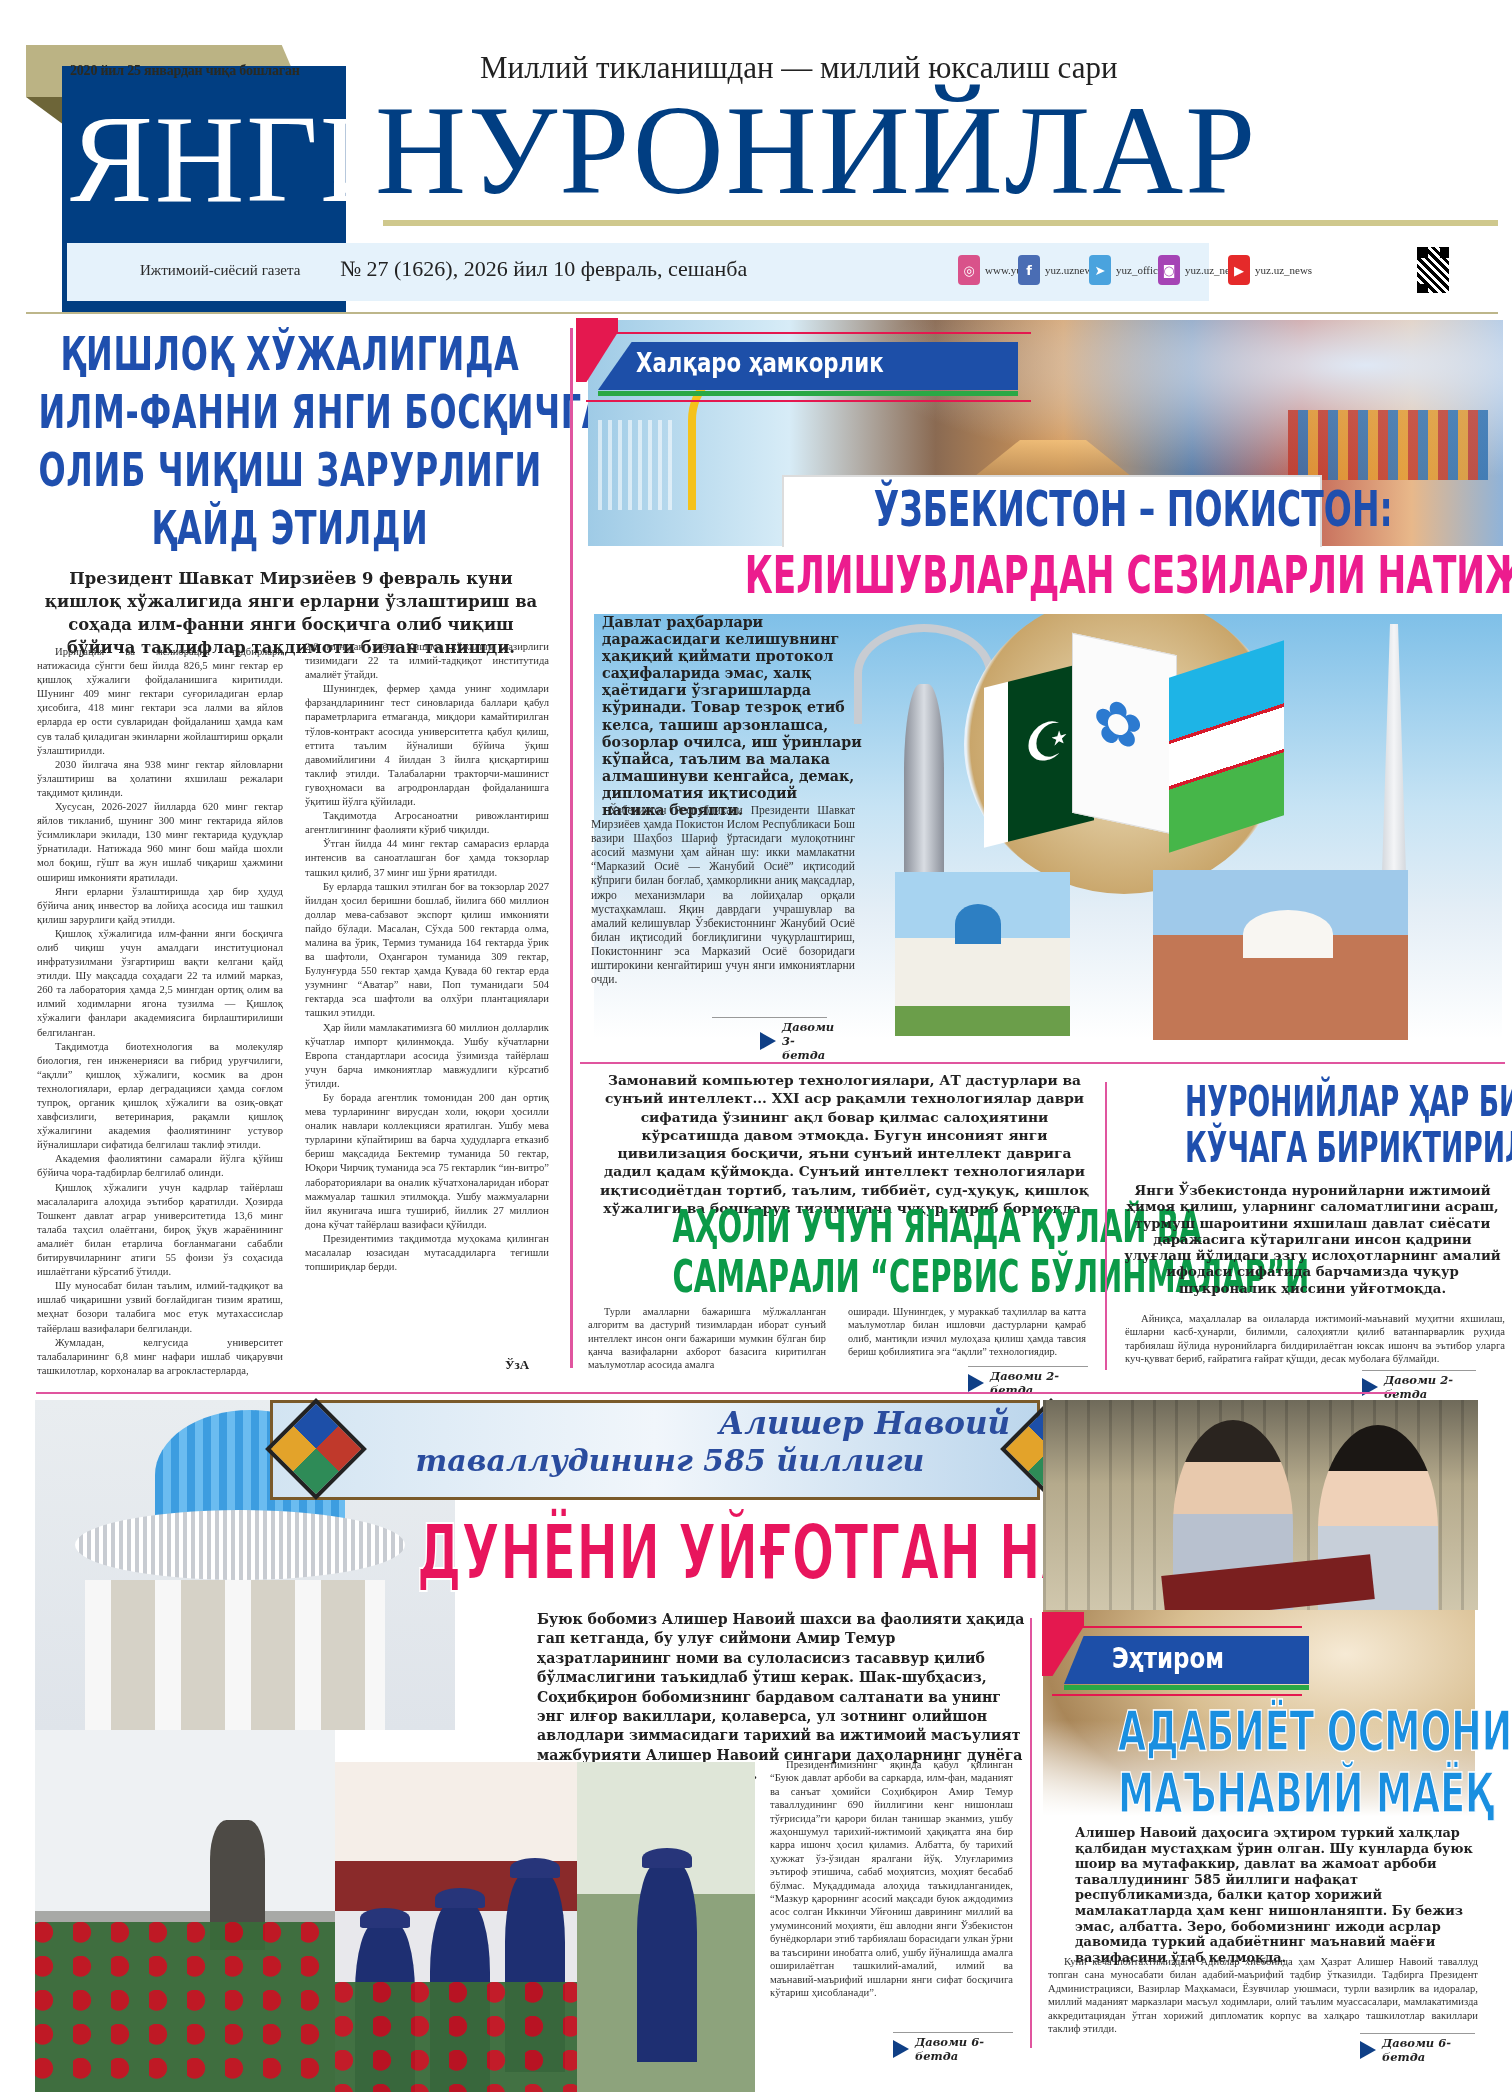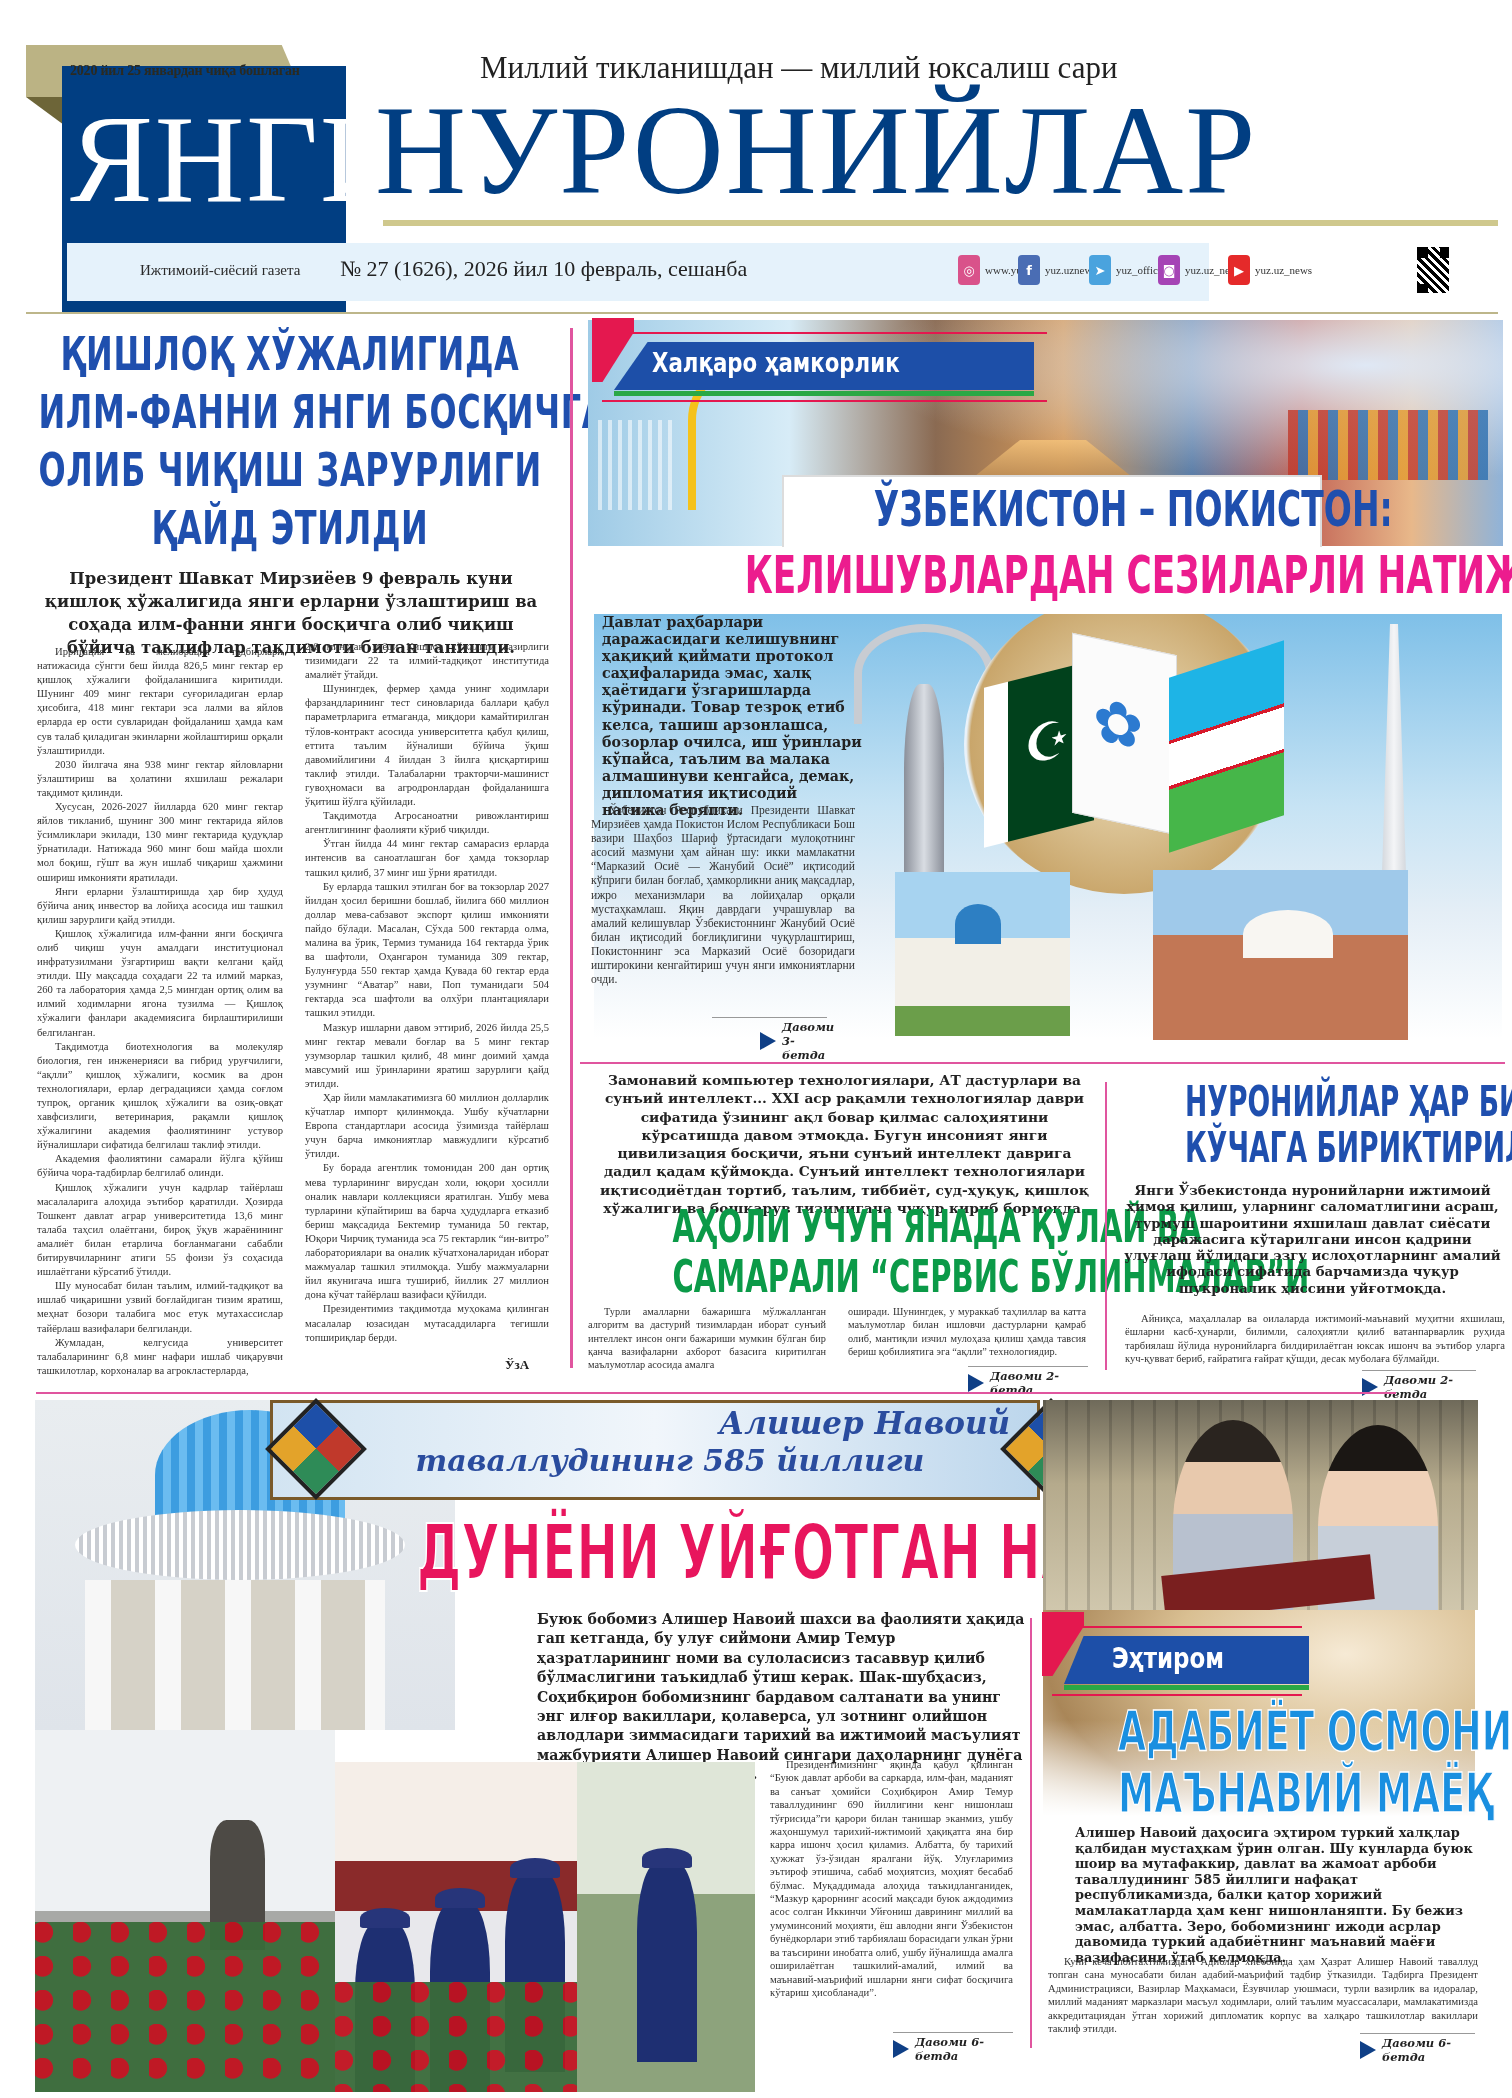--- a/index.html
+++ b/index.html
@@ -51,21 +51,21 @@
       radial-gradient(ellipse at 85% 20%, #dfe8f5 0, transparent 45%),
       linear-gradient(90deg, #9fcbe6 0%, #d7ecf7 22%, #8a6a52 38%, #d69a5a 52%, #5d7fa8 66%, #c26355 78%, #e8b88a 90%, #8fb3d9 100%); }
   .feat-banner .road { position:absolute; left: 300px; top: 120px; width: 330px; height: 106px;
     background: linear-gradient(180deg, #f4c27a 0%, #9a6a3c 60%, #4a3a2a 100%);
     clip-path: polygon(40% 0, 60% 0, 100% 100%, 0 100%); opacity: .85; }
   .feat-banner .containers { position:absolute; left: 700px; top: 90px; width: 200px; height: 70px;
     background: repeating-linear-gradient(90deg,#c0392b 0 10px,#2c6fb0 10px 20px,#e39a2e 20px 30px); opacity:.8; }
   .feat-banner .arrow { position:absolute; left: 100px; top: 40px; width: 70px; height: 150px; border-left: 8px solid #f5c21b; border-top: 8px solid #f5c21b; border-radius: 60px 0 0 0; }
   .feat-banner .bars { position:absolute; left: 10px; top: 100px; width: 80px; height: 90px;
     background: repeating-linear-gradient(90deg, rgba(255,255,255,.8) 0 4px, transparent 4px 10px); opacity:.7; }
-  .rubric-wrap { left: 592px; top: 318px; width: 455px; height: 86px; }
+  .rubric-wrap { left: 576px; top: 318px; width: 455px; height: 86px; }
   .rubric-red { position: absolute; left: 0; top: 0; width: 42px; height: 64px; background: #e4184f; clip-path: polygon(0 0,100% 0,100% 22%,25% 100%,0 100%); }
   .rubric-line-top { position: absolute; left: 10px; top: 14px; width: 445px; height: 2px; background: #e4184f; }
   .rubric-blue { position: absolute; left: 22px; top: 24px; width: 420px; height: 48px; background: #1d4fa8; clip-path: polygon(8% 0,100% 0,100% 100%,0 100%); }
   .rubric-text { position: absolute; left: 60px; top: 30px; font-family: "DejaVu Sans", sans-serif; font-weight: bold; font-size: 26px; color: #fff; transform: scaleX(.82); transform-origin: left; white-space: nowrap; }
   .rubric-green { position: absolute; left: 22px; top: 73px; width: 420px; height: 5px; background: #2aa845; }
   .rubric-line-bot { position: absolute; left: 10px; top: 82px; width: 445px; height: 2px; background: #e4184f; }
   .feat-title-box { left: 782px; top: 475px; width: 540px; height: 72px; background: #fff; border: 2px solid #dcdcdc; border-bottom: none; }
   .feat-title1 { left: 782px; top: 480px; width: 540px; text-align: center; font-family: "DejaVu Sans", sans-serif; font-weight: bold; font-size: 50px; color: #1f4fae; transform: scaleX(.66); transform-origin: center; white-space: nowrap; }
   .feat-title2 { left: 590px; top: 545px; width: 910px; text-align: center; font-family: "DejaVu Sans", sans-serif; font-weight: bold; font-size: 52px; color: #ec1c8e; transform: scaleX(.66); transform-origin: center; white-space: nowrap; }
 
@@ -222,21 +222,20 @@
   <p>Қишлоқ хўжалиги учун кадрлар тайёрлаш масалаларига алоҳида эътибор қаратилди. Ҳозирда Тошкент давлат аграр университетида 13,6 минг талаба таҳсил олаётгани, бироқ ўқув жараёнининг амалиёт билан етарлича боғланмагани сабабли битирувчиларнинг атиги 55 фоизи ўз соҳасида ишлаётгани кўрсатиб ўтилди.</p>
   <p>Шу муносабат билан таълим, илмий-тадқиқот ва ишлаб чиқаришни узвий боғлайдиган тизим яратиш, меҳнат бозори талабига мос етук мутахассислар тайёрлаш вазифалари белгиланди.</p>
   <p>Жумладан, келгусида университет талабаларининг 6,8 минг нафари ишлаб чиқарувчи ташкилотлар, корхоналар ва агрокластерларда,</p>
 </div>
 <div class="abs body-col col2">
   <p style="text-indent:0">2,6 мингдан зиёди Қишлоқ хўжалиги вазирлиги тизимидаги 22 та илмий-тадқиқот институтида амалиёт ўтайди.</p>
   <p>Шунингдек, фермер ҳамда унинг ходимлари фарзандларининг тест синовларида баллари қабул параметрларига етмаганда, миқдори камайтирилган тўлов-контракт асосида университетга қабул қилиш, еттита таълим йўналиши бўйича ўқиш давомийлигини 4 йилдан 3 йилга қисқартириш таклиф этилди. Талабаларни тракторчи-машинист гувоҳномаси ва агродронлардан фойдаланишга ўқитиш йўлга қўйилади.</p>
   <p>Тақдимотда Агросаноатни ривожлантириш агентлигининг фаолияти кўриб чиқилди.</p>
   <p>Ўтган йилда 44 минг гектар самарасиз ерларда интенсив ва саноатлашган боғ ҳамда токзорлар ташкил қилиб, 37 минг иш ўрни яратилди.</p>
   <p>Бу ерларда ташкил этилган боғ ва токзорлар 2027 йилдан ҳосил беришни бошлаб, йилига 660 миллион доллар мева-сабзавот экспорт қилиш имконияти пайдо бўлади. Масалан, Сўхда 500 гектарда олма, малина ва ўрик, Термиз туманида 164 гектарда ўрик ва шафтоли, Оҳангарон туманида 309 гектар, Булунғурда 550 гектар ҳамда Қувада 60 гектар ерда узумнинг “Аватар” нави, Поп туманидаги 504 гектарда эса шафтоли ва олхўри плантациялари ташкил этилди.</p>
-  <p>Мазкур ишларни давом эттириб, 2026 йилда 25,5 минг гектар мевали боғлар ва 5 минг гектар узумзорлар ташкил қилиб, 48 минг доимий ҳамда мавсумий иш ўринларини яратиш зарурлиги қайд этилди.</p>
   <p>Ҳар йили мамлакатимизга 60 миллион долларлик кўчатлар импорт қилинмоқда. Ушбу кўчатларни Европа стандартлари асосида ўзимизда тайёрлаш учун барча имкониятлар мавжудлиги кўрсатиб ўтилди.</p>
   <p>Бу борада агентлик томонидан 200 дан ортиқ мева турларининг вирусдан холи, юқори ҳосилли оналик навлари коллекцияси яратилган. Ушбу мева турларини кўпайтириш ва барча ҳудудларга етказиб бериш мақсадида Бектемир туманида 50 гектар, Юқори Чирчиқ туманида эса 75 гектарлик “ин-витро” лабораториялари ва оналик кўчатхоналаридан иборат мажмуалар ташкил этилмоқда. Ушбу мажмуаларни йил якунигача ишга тушириб, йиллик 27 миллион дона кўчат тайёрлаш вазифаси қўйилди.</p>
   <p>Президентимиз тақдимотда муҳокама қилинган масалалар юзасидан мутасаддиларга тегишли топшириқлар берди.</p>
 </div>
 <div class="abs uza">ЎзА</div>
 <div class="abs vline-pink"></div>
 
 <div class="abs feat-banner">
   <div class="bars"></div>
   <div class="arrow"></div>

